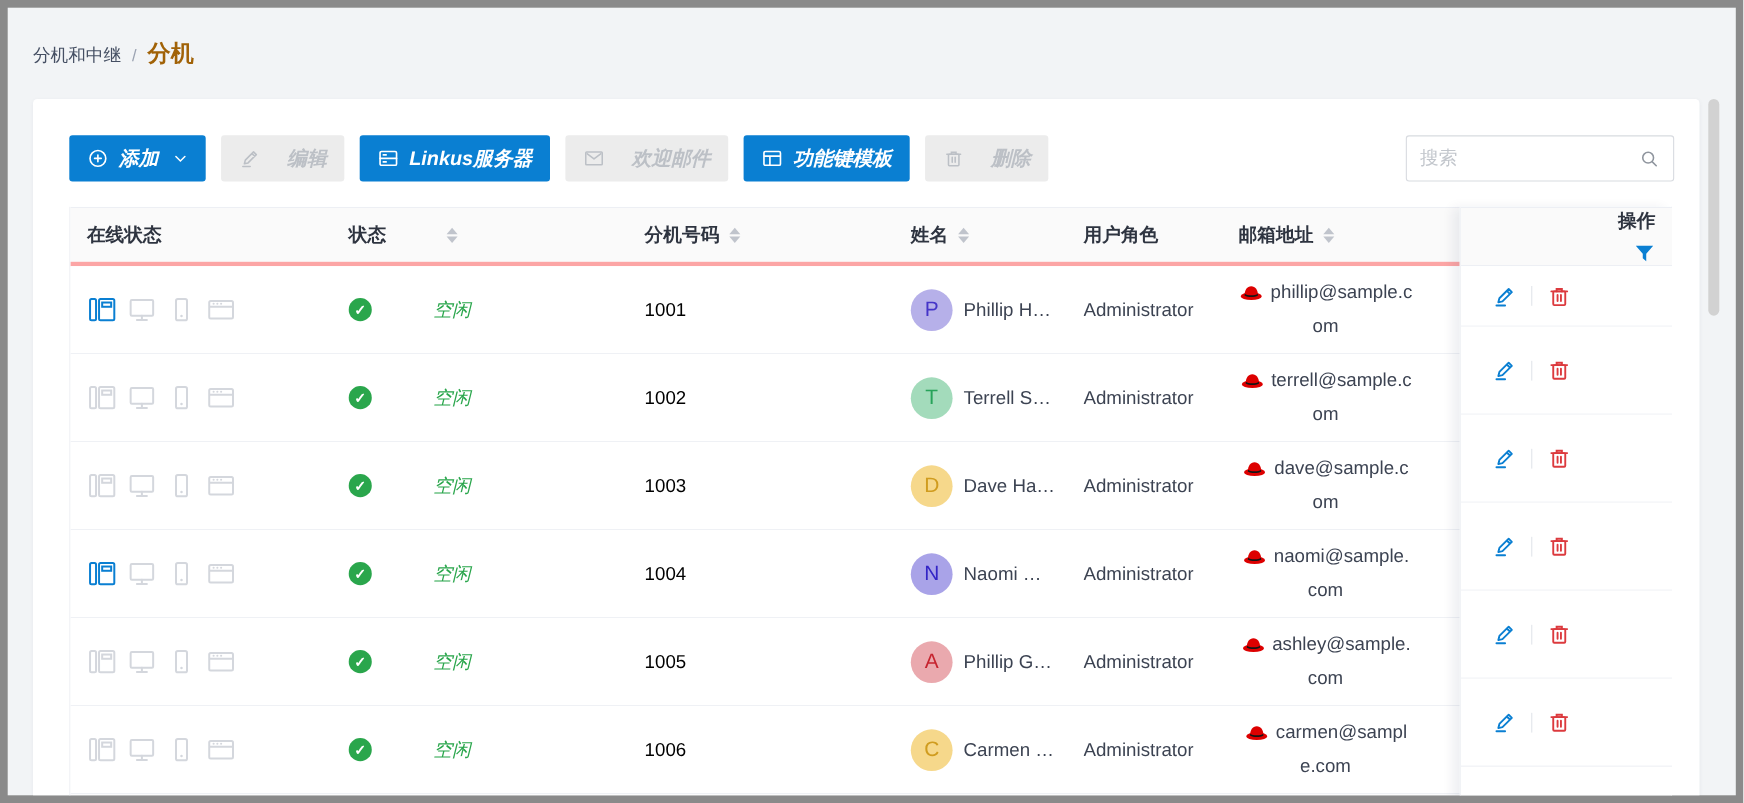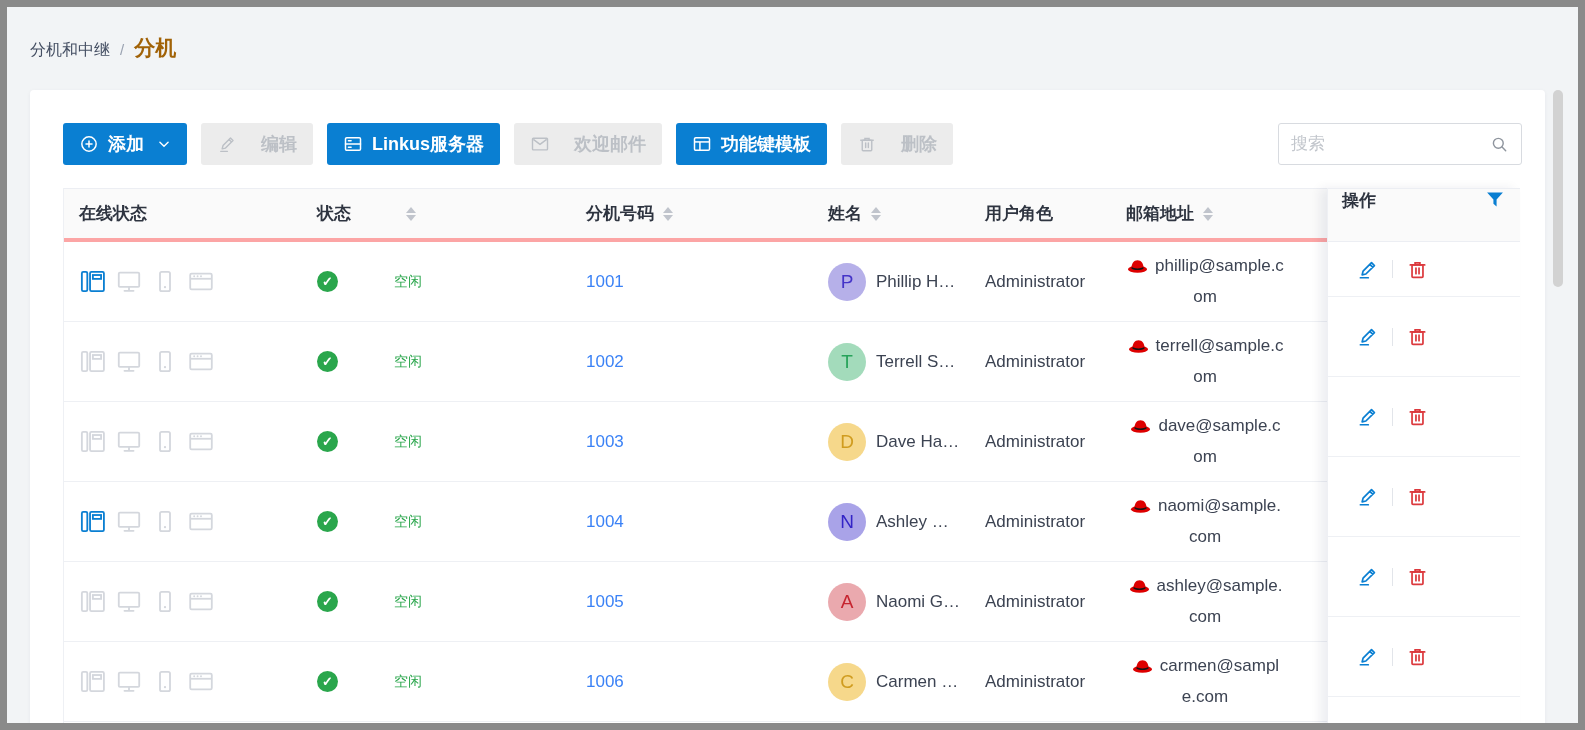--- a/index.html
+++ b/index.html
@@ -16,21 +16,21 @@
   .bc-current { font-size:21px; font-weight:700; color:#a16207; }
 
   
   .card { position:absolute; left:23px; top:83px; width:1515px; height:650px;
           background:#ffffff; border-radius:4px; box-shadow:0 1px 4px rgba(20,40,80,.05); }
 
   
   .toolbar { position:absolute; left:33px; top:33px; display:flex; gap:14px; }
   .btn { height:42px; border:none; border-radius:3px; padding:0 16px; font-size:18px; font-weight:700;
          display:inline-flex; align-items:center; gap:9px; cursor:pointer;
-         font-family:"Liberation Sans", sans-serif; }
+         font-family:"Liberation Sans", sans-serif;font-style:italic; }
   .btn svg { flex:0 0 auto; }
   .btn-primary { background:#0a7fd2; color:#ffffff; }
   .btn-disabled { background:#ececec; color:#bcc0c6; cursor:default;gap:24px; }
   .btn .chev { margin-left:4px; }
 
   
   .search-box { position:absolute; top:33px; right:23px; width:244px; height:42px;
                 border:1px solid #d8dbe0; border-radius:3px; background:#fff;
                 display:flex; align-items:center; padding:0 12px; }
   .search-box input { flex:1; border:none; outline:none; font-size:17px; color:#333;
@@ -58,37 +58,37 @@
   .caret .up { border-bottom:6px solid #c0c4cc; }
   .caret .dn { border-top:6px solid #c0c4cc; }
 
   .devices { display:flex; gap:8px; }
   .dev { color:#d4d7dd; display:inline-flex; }
   .dev.on { color:#0a7fd2; }
 
   .stat-ok { width:21px; height:21px; border-radius:50%; background:#2aa64c; color:#fff;
              display:inline-flex; align-items:center; justify-content:center;
              font-size:13px; font-weight:700; margin-right:10px; flex:0 0 auto; }
-  .stat-txt { font-size:14px; color:#2aa64c; }
-
-  .ext-num { font-size:17px; color:#3b82f6; }
+  .stat-txt { font-size:17px; color:#2aa64c;font-style:italic; }
+
+  .ext-num { font-size:17px; color:#000000; }
 
   .avatar { width:38px; height:38px; border-radius:50%; display:inline-flex; align-items:center;
             justify-content:center; font-size:19px; margin-right:10px; flex:0 0 auto; }
   .nm, .role-txt { font-size:17px; color:#3c4352; white-space:nowrap; overflow:hidden; }
 
   .email-block { width:158px; font-size:17px; line-height:28px; color:#3c4352; word-break:break-all;text-align:center; }
   .hat { display:inline-block; vertical-align:-3px; margin-right:6px; }
 
   
   .opscol { position:absolute; left:1297px; top:98px; width:193px; height:544px; background:#fff;
             border-left:1px solid #eef0f4; box-shadow:-7px 0 10px rgba(16,32,64,.07); overflow:hidden; }
   .ops-head { height:54px; background:#fafafa; border-top:1px solid #eceef3; border-bottom:1px solid #eceef3;
-              display:flex; align-items:flex-start; justify-content:space-between; padding:0 15px 0 14px;
-              font-size:17px; font-weight:700; color:#2e3440; }
+              display:flex; align-items:flex-end; justify-content:space-between; padding:0 15px 0 14px;
+              font-size:17px; font-weight:700; color:#2e3440;flex-direction:column; }
   .ops-row { height:80px; border-bottom:1px solid #eef0f4; display:flex; align-items:center;
              padding-left:28px; gap:13px; background:#fff; }
   .ops-row:first-child { height:55px; }
   .ops-sep { width:1px; height:18px; background:#e2e5ea; }
   .icon-btn { display:inline-flex; cursor:pointer; background:none; border:none; padding:0; }
 
   .filter-btn { display:inline-flex; cursor:pointer; background:none; border:none; padding:0; }
 
   
   .scroll-thumb { position:absolute; left:1546px; top:83px; width:10px; height:197px;
@@ -438,21 +438,21 @@
     </div>
     <div class="cell c-status">
       <span class="stat-ok">✓</span>
       <span class="stat-txt sttxt">空闲</span>
     </div>
     <div class="cell c-ext">
       <span class="ext-num ext">1004</span>
     </div>
     <div class="cell c-name">
       <span class="avatar" style="background: rgb(169, 163, 232); color: rgb(51, 37, 198);">N</span>
-      <span class="nm">Ashley …</span>
+      <span class="nm">Naomi …</span>
     </div>
     <div class="cell c-role">
       <span class="role-txt role">Administrator</span>
     </div>
     <div class="cell c-email">
       <div class="email-block">
         <span class="hat">
           <svg width="23" height="17" viewBox="0 0 24 17">
                     <ellipse cx="12" cy="12.4" rx="10" ry="3.7" fill="#dd0000"></ellipse>
                     <path d="M5.6 12C5.6 6.6 8.1 3 12 3s6.4 3.6 6.4 9z" fill="#dd0000"></path>
@@ -497,21 +497,21 @@
     </div>
     <div class="cell c-status">
       <span class="stat-ok">✓</span>
       <span class="stat-txt sttxt">空闲</span>
     </div>
     <div class="cell c-ext">
       <span class="ext-num ext">1005</span>
     </div>
     <div class="cell c-name">
       <span class="avatar" style="background: rgb(234, 169, 174); color: rgb(198, 36, 47);">A</span>
-      <span class="nm">Naomi G…</span>
+      <span class="nm">Phillip G…</span>
     </div>
     <div class="cell c-role">
       <span class="role-txt role">Administrator</span>
     </div>
     <div class="cell c-email">
       <div class="email-block">
         <span class="hat">
           <svg width="23" height="17" viewBox="0 0 24 17">
                     <ellipse cx="12" cy="12.4" rx="10" ry="3.7" fill="#dd0000"></ellipse>
                     <path d="M5.6 12C5.6 6.6 8.1 3 12 3s6.4 3.6 6.4 9z" fill="#dd0000"></path>

